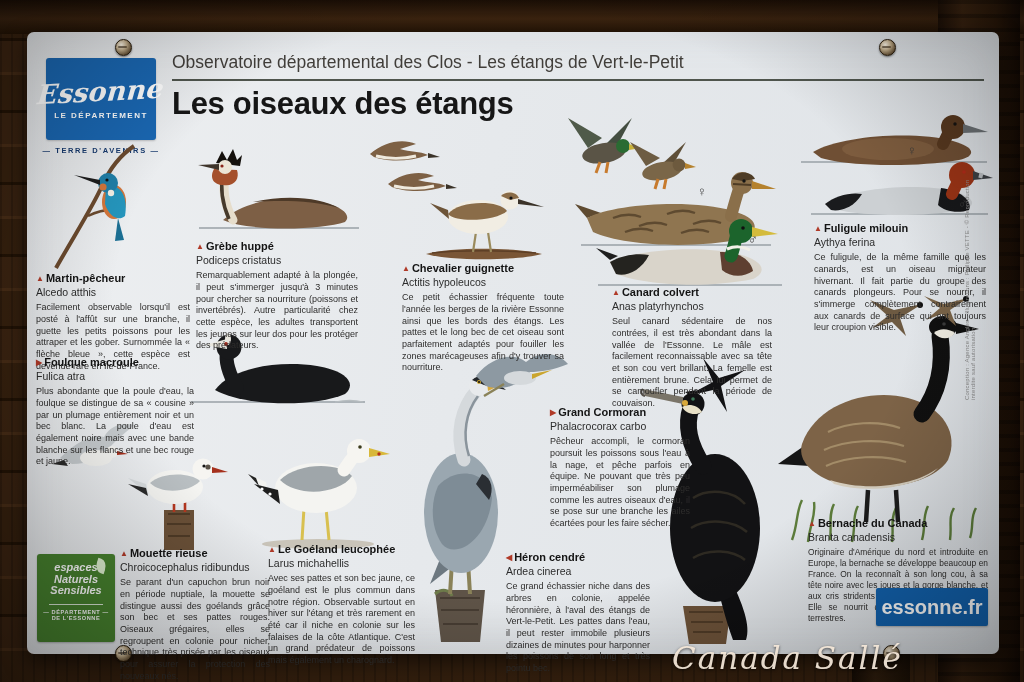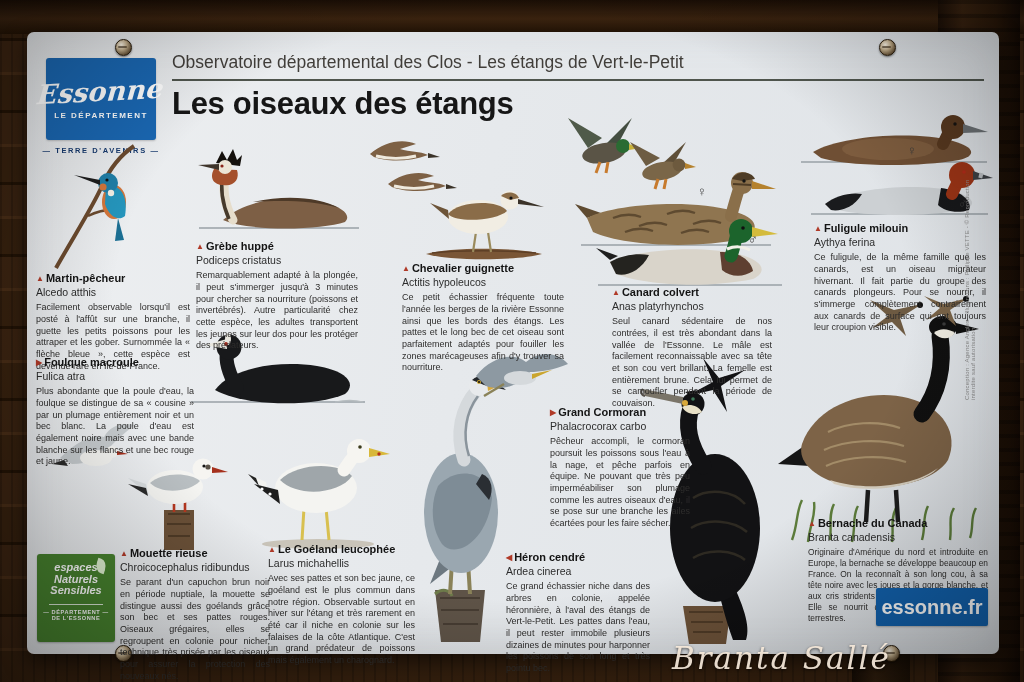--- a/index.html
+++ b/index.html
@@ -446,13 +446,13 @@
 </div>
 
 <div class="abs webbox">
   <span>essonne.fr</span>
 </div>
 
 <div class="abs credit">Conception : Agence Angles - Illustrations : Philippe VETTE - © Reproduction interdite sauf autorisation</div>
 
 <div class="abs vignette"></div>
 
-<div class="abs watermark">Branta Sallé</div>
+<div class="abs watermark">Canada Sallé</div>
 
 </body></html>

